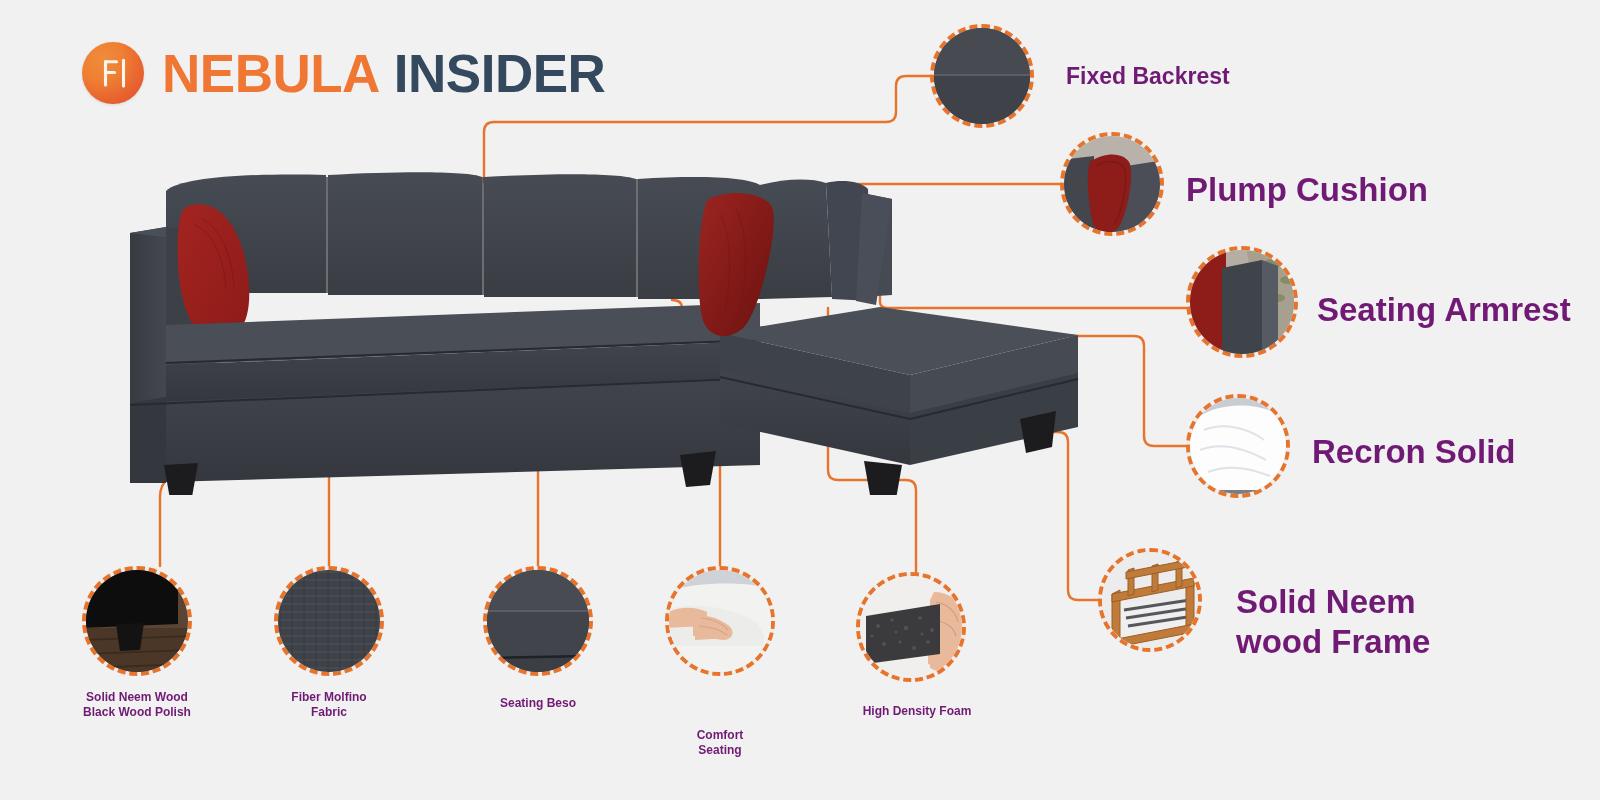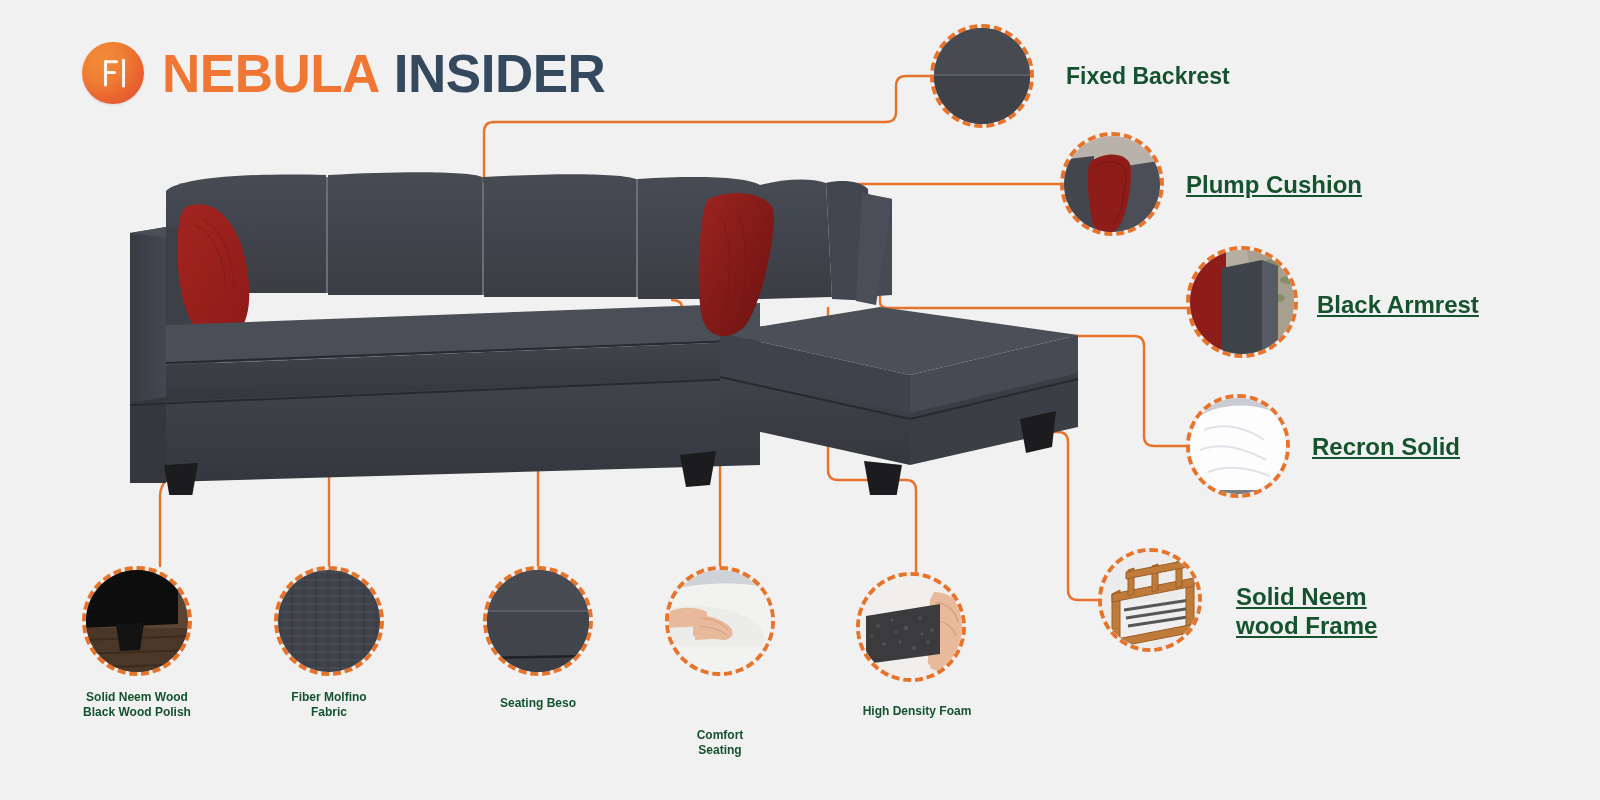--- a/index.html
+++ b/index.html
@@ -32,23 +32,23 @@
   
   #sofa{position:absolute;left:120px;top:165px;width:980px;height:330px;}
 
   
   .bub{position:absolute;border-radius:50%;overflow:hidden;
        border:4px dashed #e8742c;background:#efeeec;box-sizing:border-box;}
   .bub .inner{position:absolute;inset:-4px;border-radius:50%;overflow:hidden;}
   .bub svg{display:block;width:100%;height:100%;}
 
   
-  .lab{position:absolute;color:#14532d;font-weight:700;line-height:1.22;white-space:pre-line;}
+  .lab{position:absolute;color:#701a75;font-weight:700;line-height:1.22;white-space:pre-line;}
   .lab.side{font-size:23px;}
-  .lab.side2{font-size:24px;text-decoration:underline;}
+  .lab.side2{font-size:33px;}
   .lab.bot{font-size:12px;text-align:center;}
 </style>
 </head>
 <body>
 
 <div id="stage">
 
   <div class="brand">
     <div class="brand-mark">
       <svg class="mg" viewBox="0 0 62 62" aria-hidden="true">
@@ -222,21 +222,21 @@
             <ellipse cx="102" cy="34" rx="8" ry="4"></ellipse>
           <ellipse cx="92" cy="52" rx="7" ry="4"></ellipse>
             <ellipse cx="76" cy="26" rx="6" ry="3"></ellipse>
         </g>
         <path d="M0,10 L40,0 L40,112 L0,112 Z" fill="#8e1c19"></path>
         <path d="M36,22 L76,14 L76,112 L36,112 Z" fill="#3f434a"></path>
         <path d="M76,14 L92,20 L92,112 L76,112 Z" fill="#565b63"></path>
       </svg>
     </div>
   </div>
-  <div class="lab side2" style="left:1317px;top:290px;">Black Armrest</div>
+  <div class="lab side2" style="left:1317px;top:290px;">Seating Armrest</div>
 
   <div class="bub" style="left:1186px;top:394px;width:104px;height:104px;">
     <div class="inner">
       <svg viewBox="0 0 104 104" preserveAspectRatio="xMidYMid slice">
         <rect width="104" height="104" fill="#c9ccd2"></rect>
         <path d="M4,30 C24,8 70,6 96,22 C104,40 100,84 88,96 L10,96 C0,76 0,44 4,30 Z" fill="#fdfdfd"></path>
         <g fill="none" stroke="#dfe2e8" stroke-width="2">
           <path d="M18,36 C38,28 62,34 78,46"></path>
           <path d="M14,56 C34,48 58,54 80,66"></path>
           <path d="M22,78 C42,70 64,74 84,82"></path>

